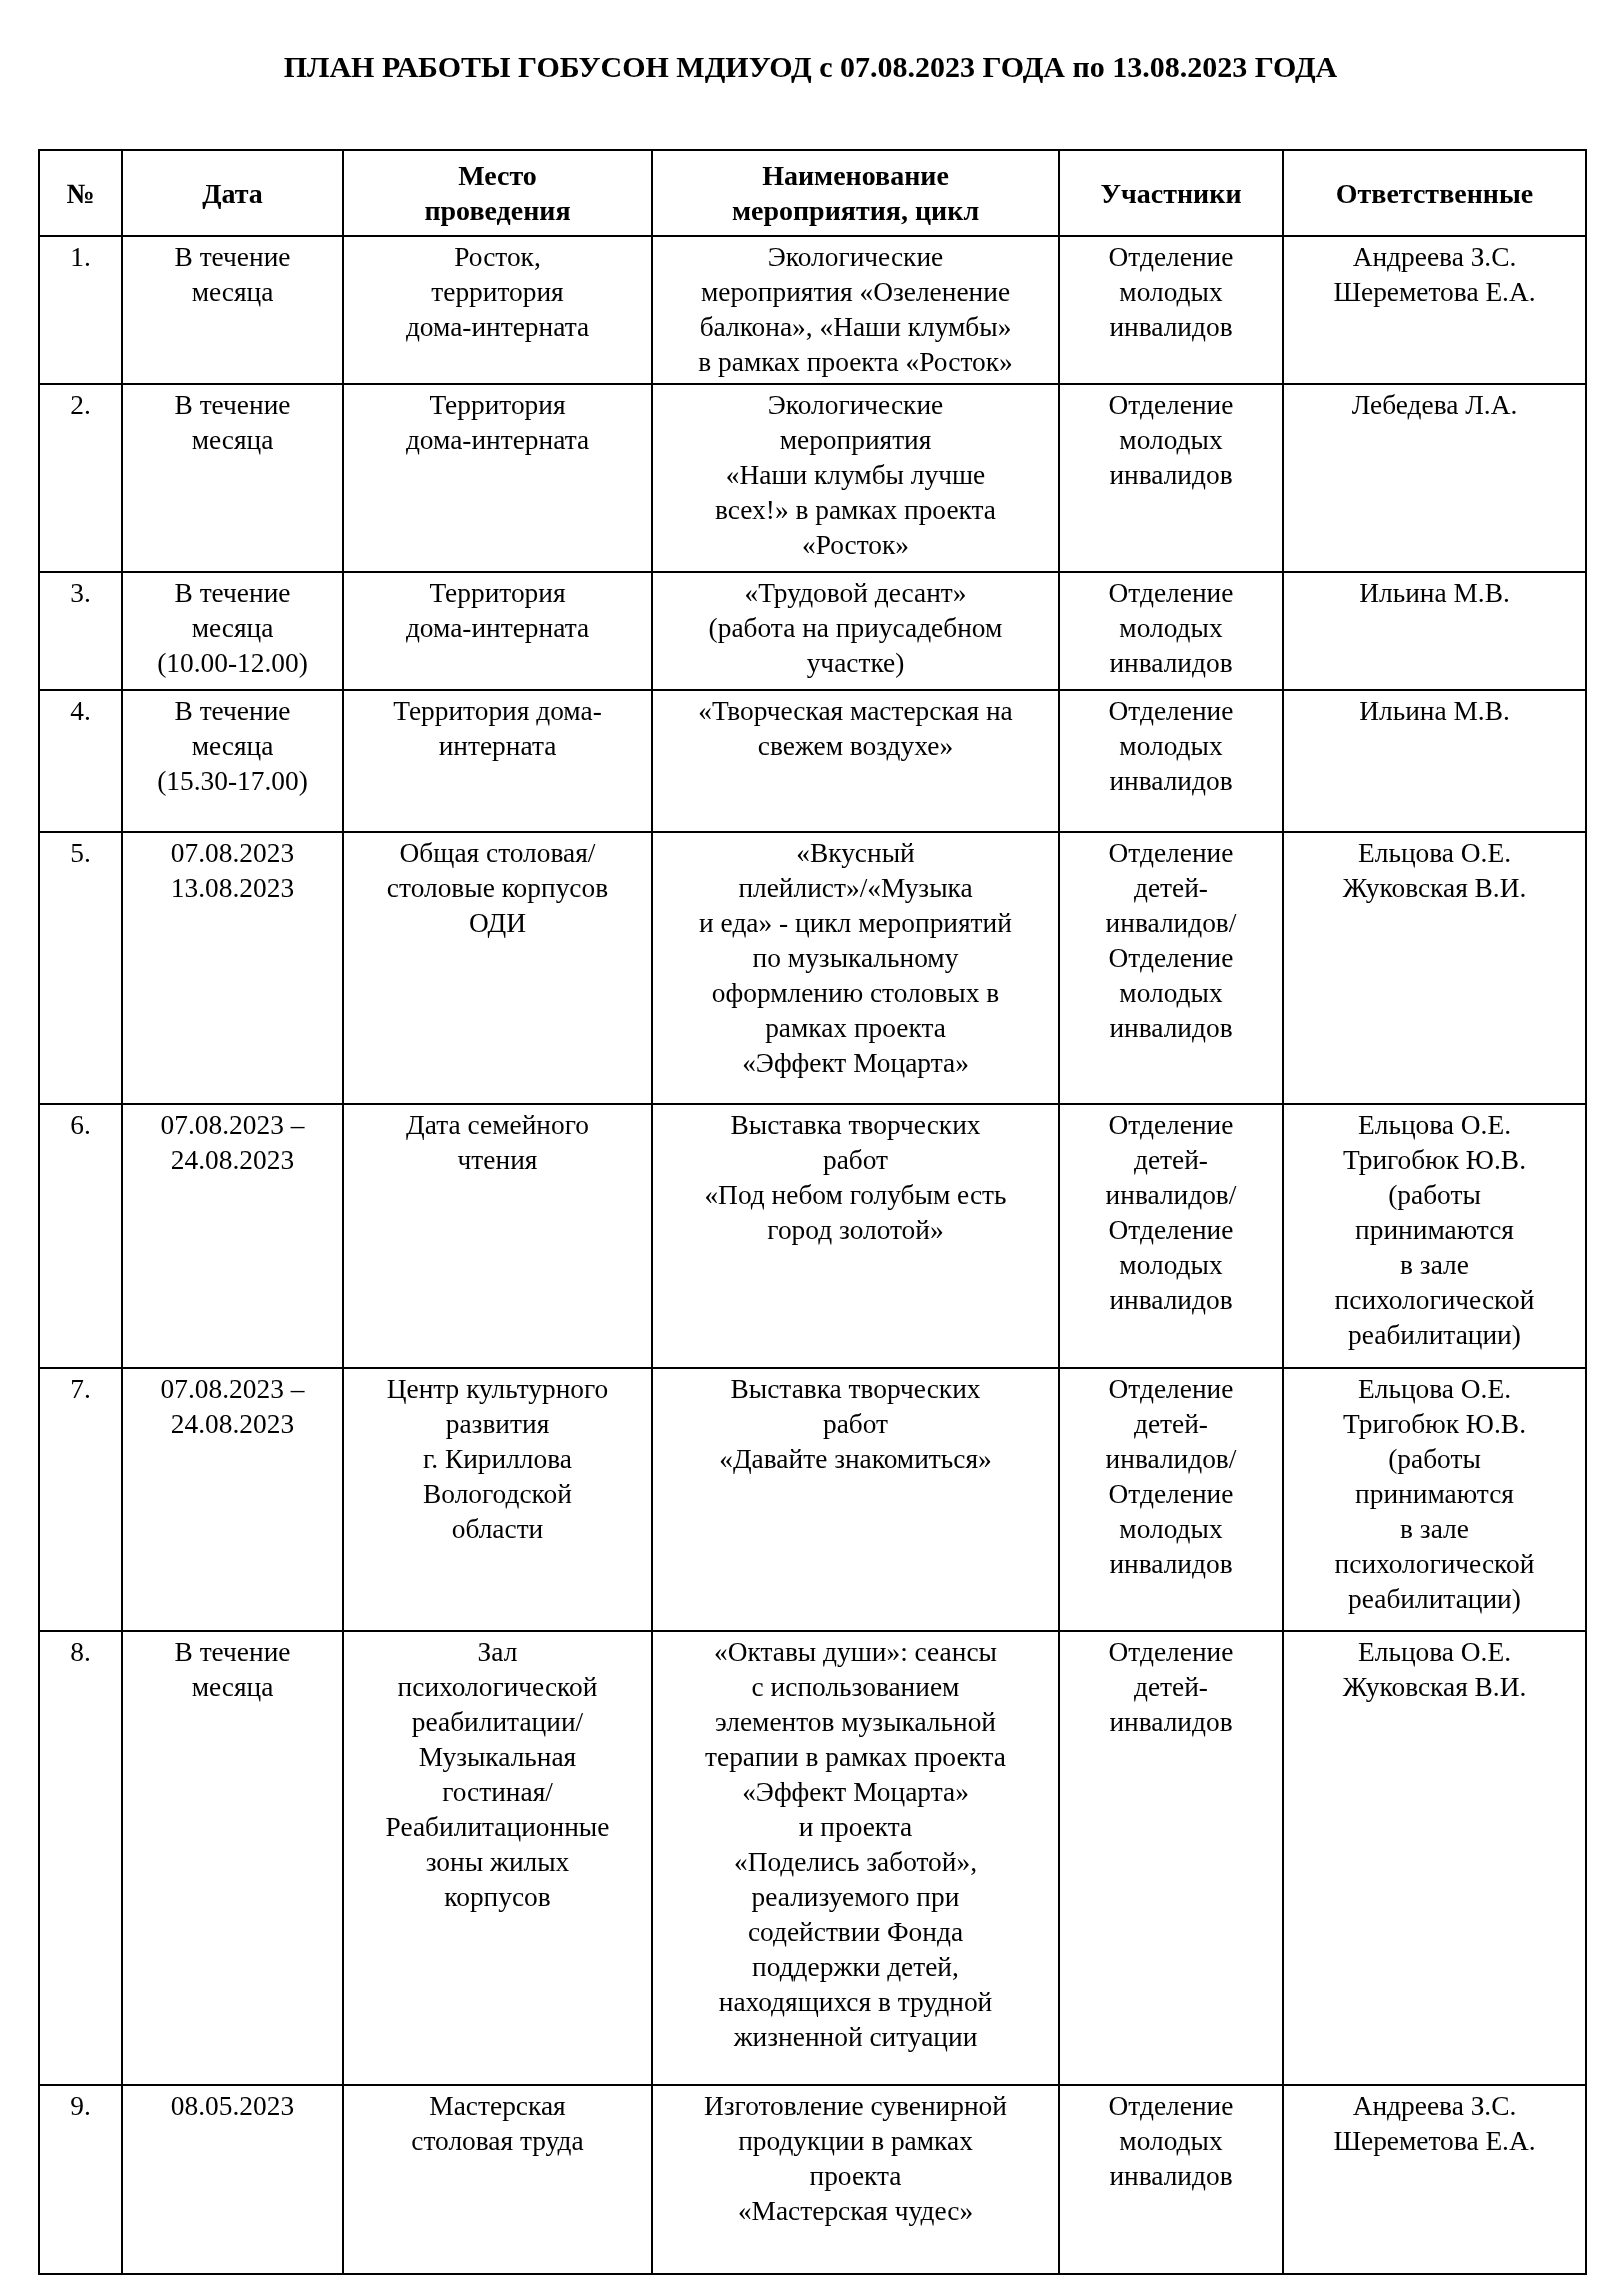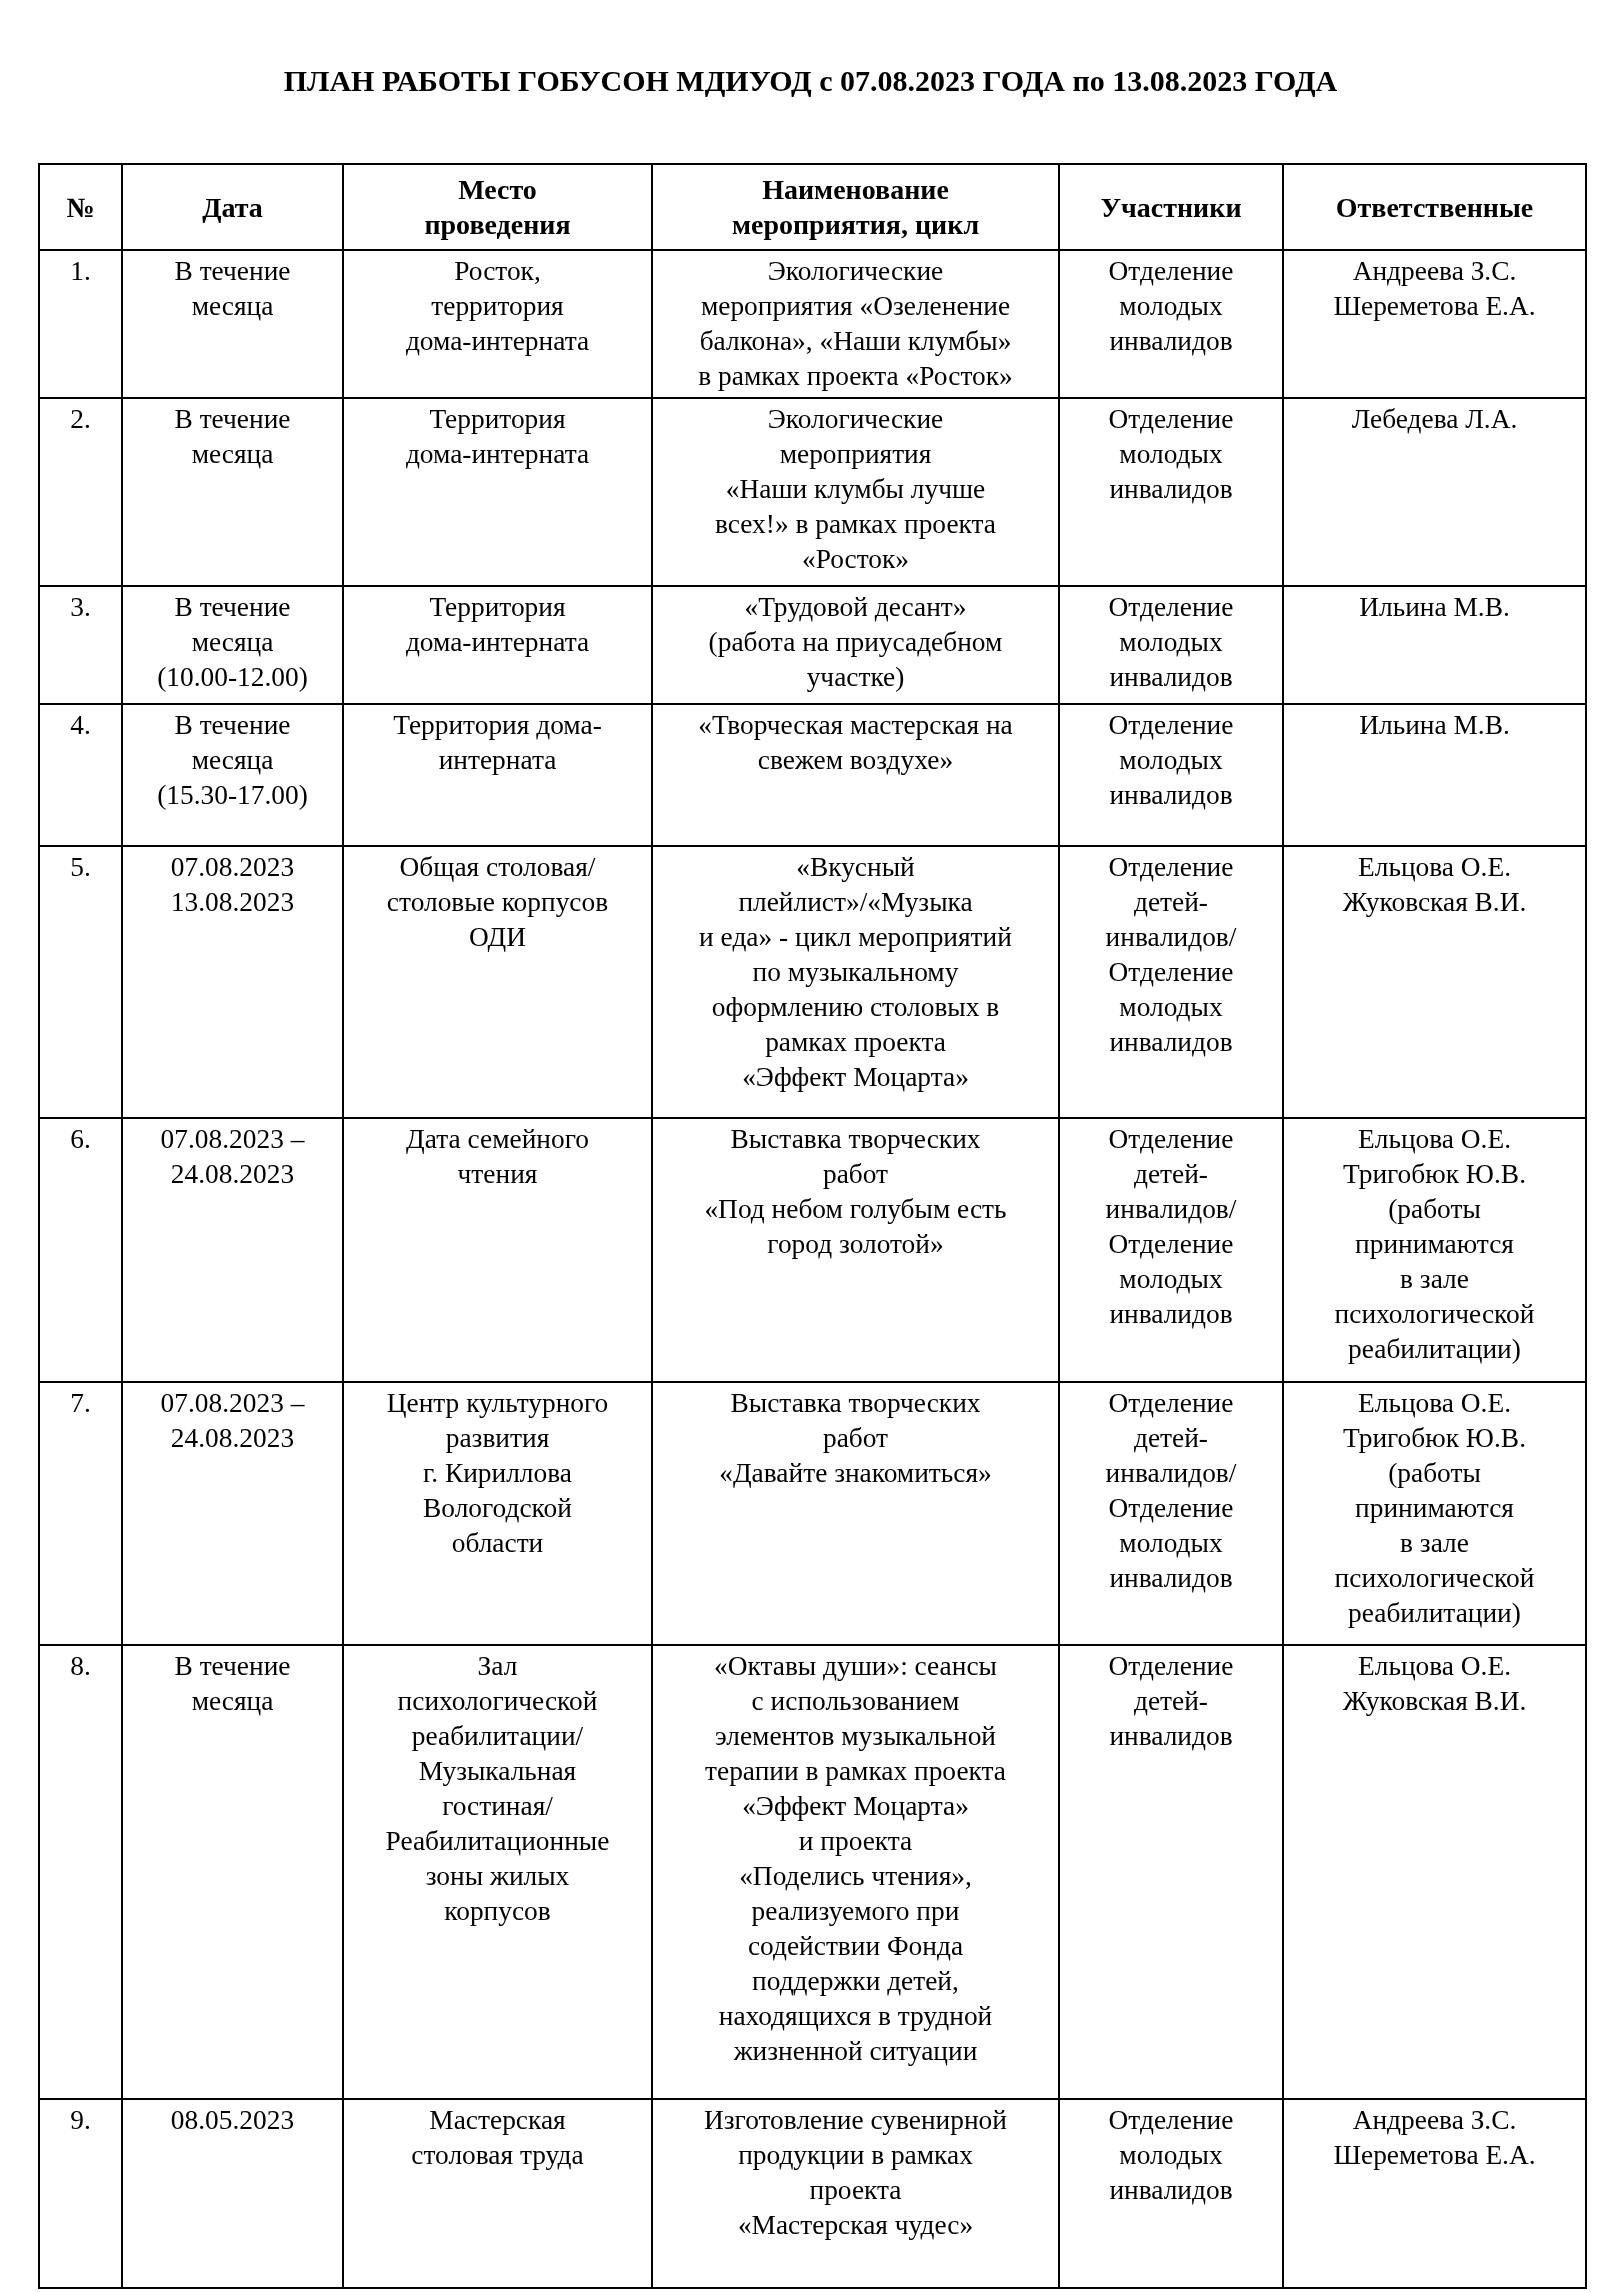--- a/index.html
+++ b/index.html
@@ -9,21 +9,21 @@
     width: 1621px;
     height: 2293px;
     overflow: hidden;
     font-family: "Liberation Serif", "DejaVu Serif", serif;
     color: #000000;
   }
   .page {
     width: 1621px;
     height: 2293px;
     box-sizing: border-box;
-    padding-top: 63px;
+    padding-top: 49px;
   }
   .doc-title {
     margin: 0;
     font-size: 30px;
     font-weight: bold;
     line-height: 35px;
     text-align: center;
     white-space: pre-line;
   }
   table.plan {
@@ -241,21 +241,21 @@
 гостиная/
 Реабилитационные
 зоны жилых
 корпусов</td>
         <td>«Октавы души»: сеансы
 с использованием
 элементов музыкальной
 терапии в рамках проекта
 «Эффект Моцарта»
 и проекта
-«Поделись чтения»,
+«Поделись заботой»,
 реализуемого при
 содействии Фонда
 поддержки детей,
 находящихся в трудной
 жизненной ситуации</td>
         <td>Отделение
 детей-
 инвалидов</td>
         <td>Ельцова О.Е.
 Жуковская В.И.</td>

